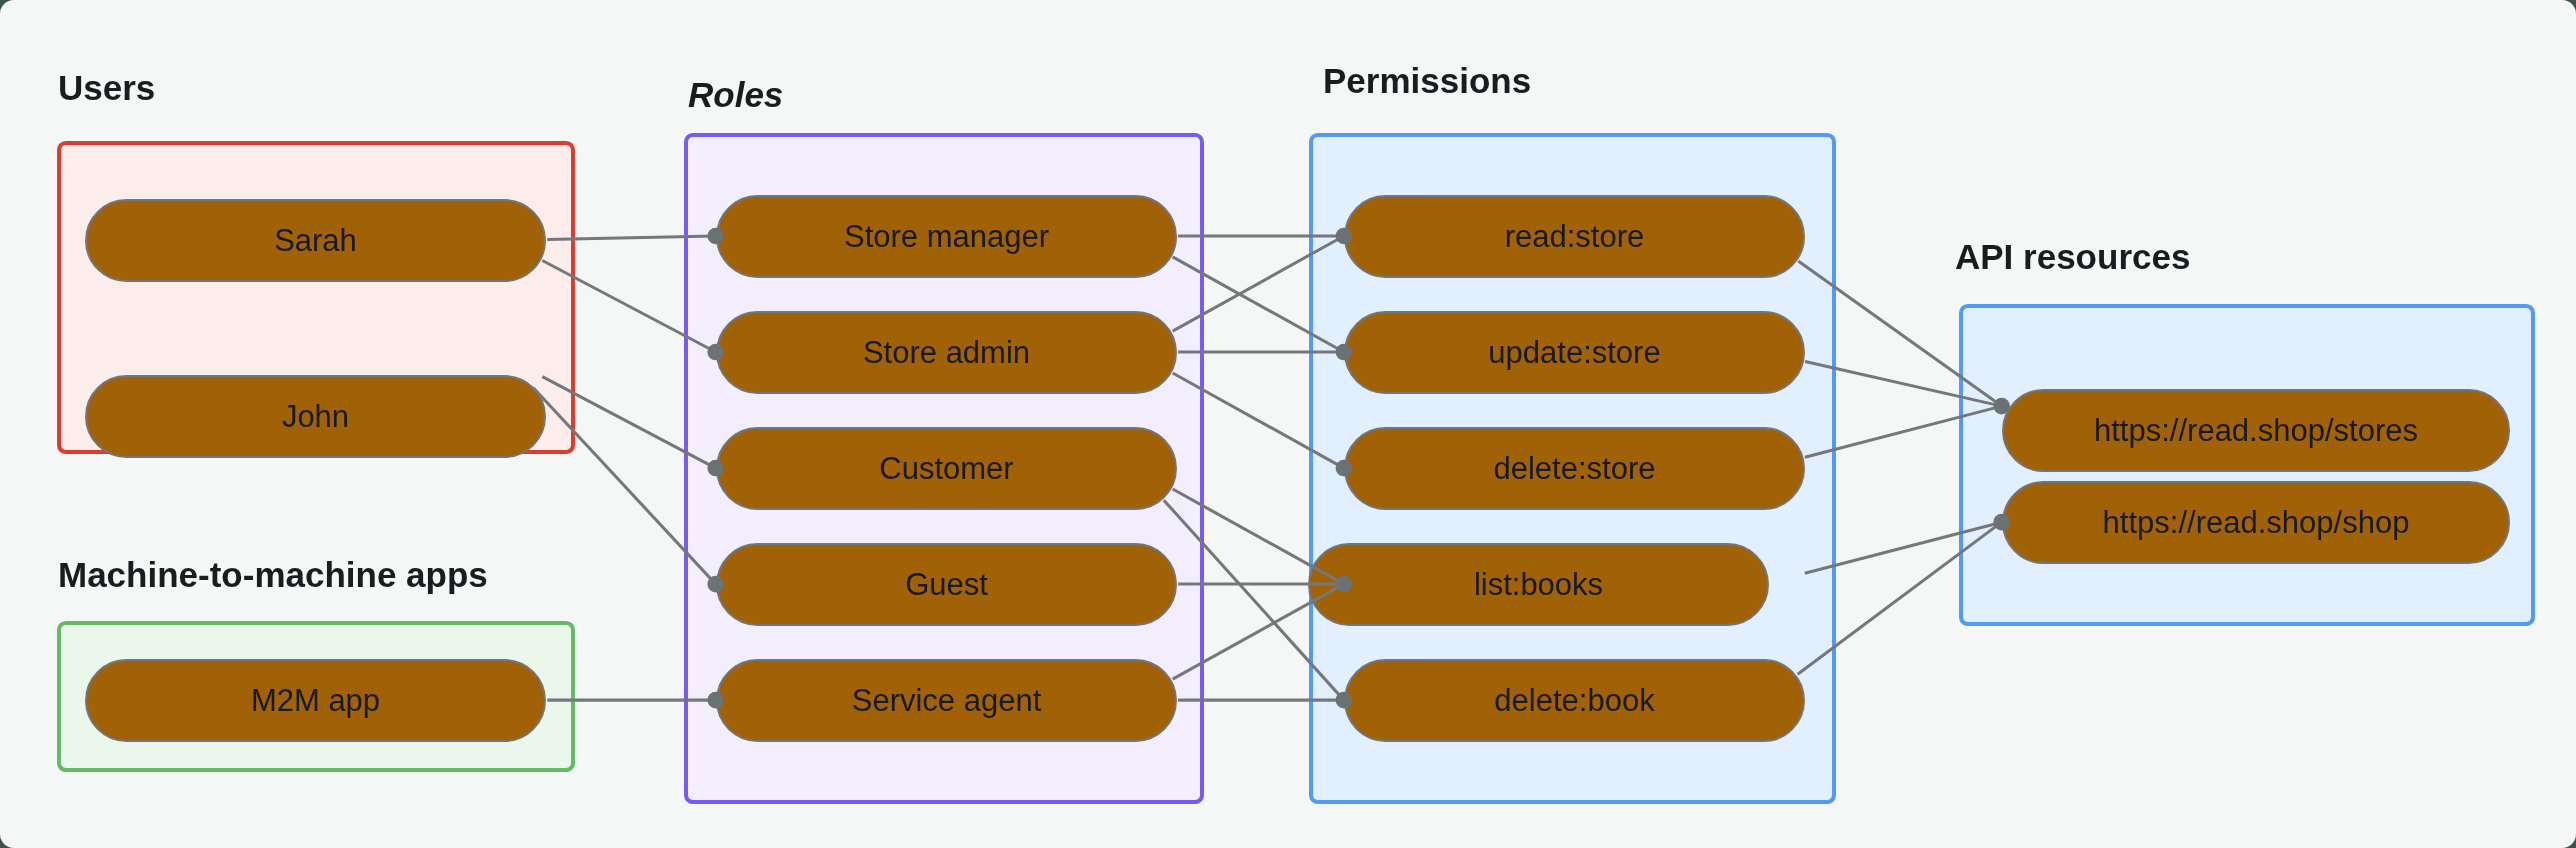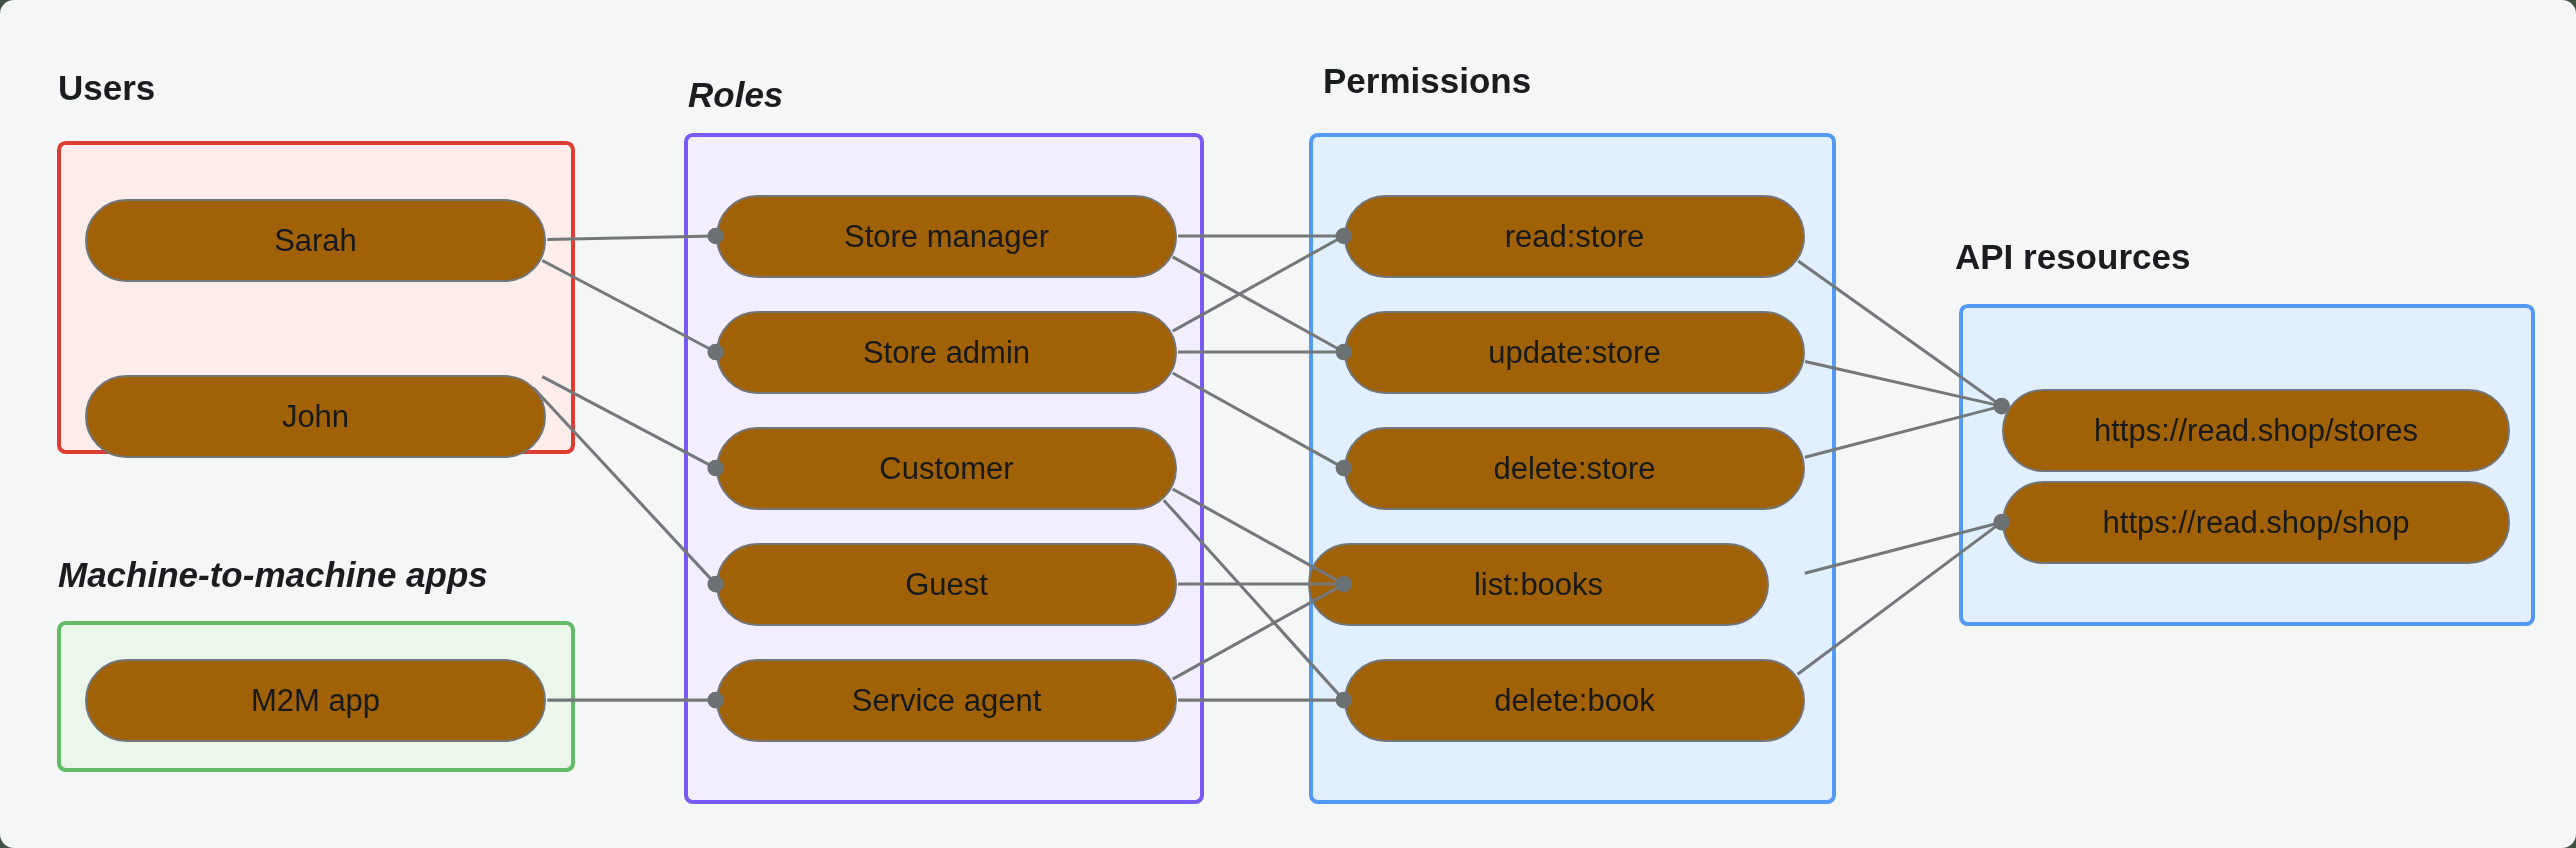--- a/index.html
+++ b/index.html
@@ -44,21 +44,21 @@
 </style>
 </head>
 <body>
 
 <div class="panel">
   <div id="groups-root">
       <div class="group-label" style="left: 58px; top: 68px;">Users</div>
       <div class="group-box" style="left: 57px; top: 141px; width: 518px; height: 313px; border-color: rgb(220, 61, 51); background: rgb(252, 236, 234);"></div>
       <div class="pill" style="left: 85px; top: 199px; width: 461px; height: 83px;">Sarah</div>
       <div class="pill" style="left: 85px; top: 331px; width: 461px; height: 83px; margin-top: 44px;">John</div>
-      <div class="group-label" style="left: 58px; top: 555px; font-style: italic;">Machine-to-machine apps</div>
+      <div class="group-label" style="left: 58px; top: 555px;">Machine-to-machine apps</div>
       <div class="group-box" style="left: 57px; top: 621px; width: 518px; height: 151px; border-color: rgb(99, 187, 103); background: rgb(234, 247, 234);"></div>
       <div class="pill" style="left: 85px; top: 659px; width: 461px; height: 83px;">M2M app</div>
       <div class="group-label" style="left: 688px; top: 75px; font-style: italic;">Roles</div>
       <div class="group-box" style="left: 684px; top: 133px; width: 520px; height: 671px; border-color: rgb(122, 90, 245); background: rgb(243, 238, 254);"></div>
       <div class="pill" style="left: 716px; top: 195px; width: 461px; height: 83px;">Store manager</div>
       <div class="pill" style="left: 716px; top: 311px; width: 461px; height: 83px;">Store admin</div>
       <div class="pill" style="left: 716px; top: 427px; width: 461px; height: 83px; text-align: center;">Customer</div>
       <div class="pill" style="left: 716px; top: 543px; width: 461px; height: 83px;">Guest</div>
       <div class="pill" style="left: 716px; top: 659px; width: 461px; height: 83px;">Service agent</div>
       <div class="group-label" style="left: 1323px; top: 61px;">Permissions</div>

